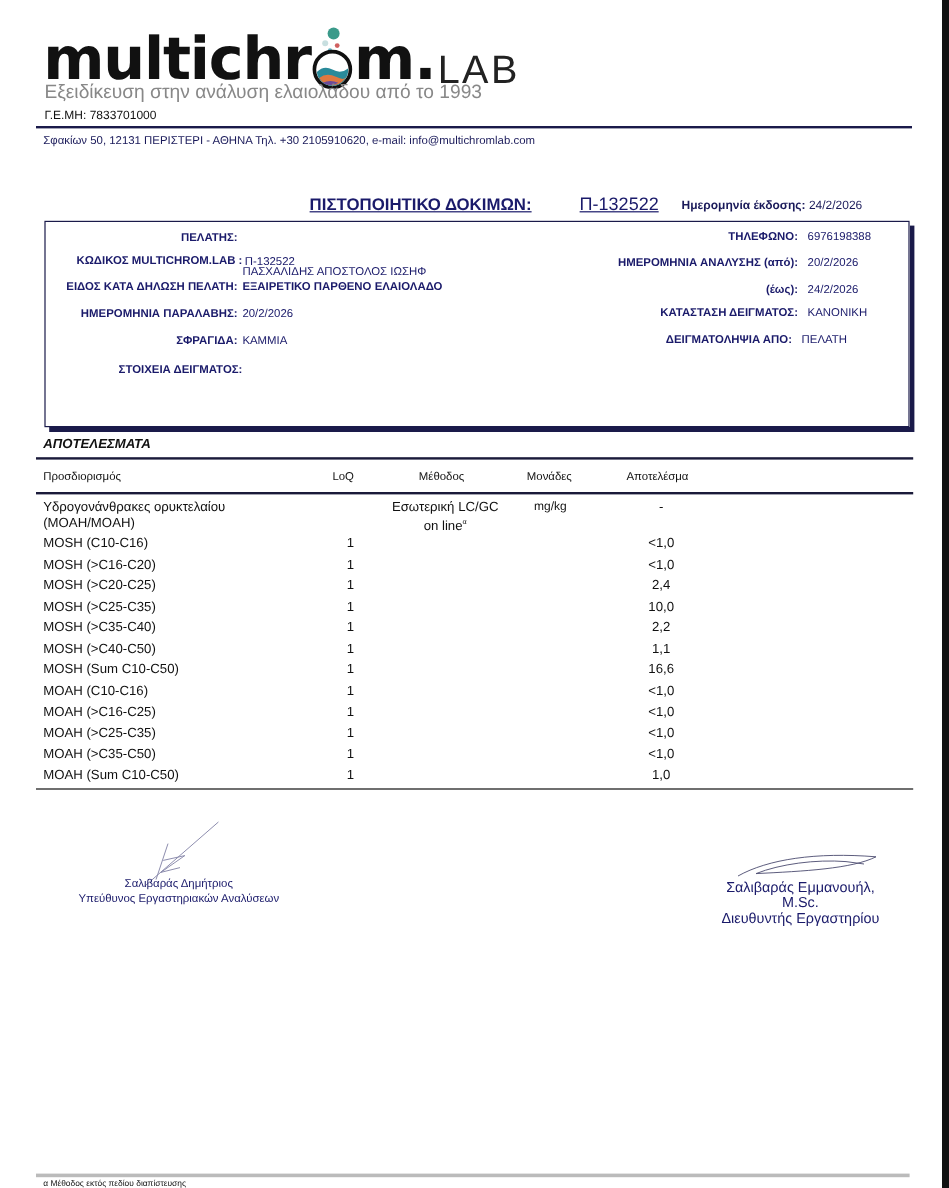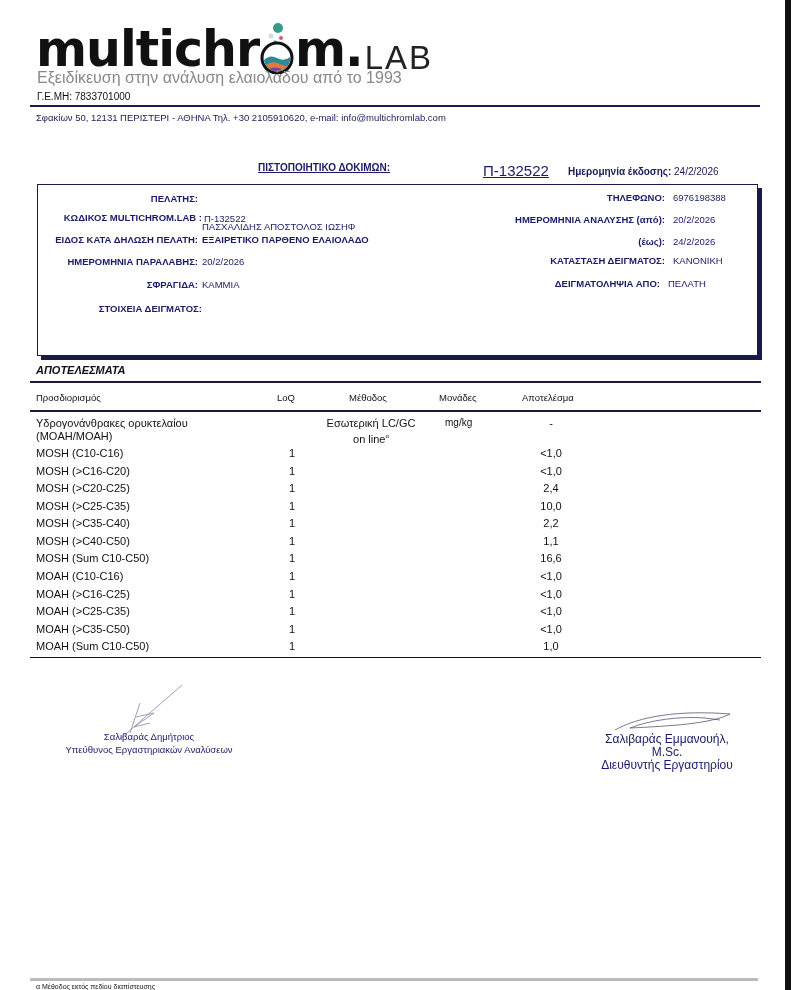--- a/index.html
+++ b/index.html
@@ -6,21 +6,21 @@
   body { width:791px; height:990px; position:relative; overflow:hidden; font-family:"Liberation Sans", sans-serif; color:#111; }
   .right-edge { position:absolute; left:785px; top:0; width:6px; height:990px; background:#111; }
   .logo { position:absolute; left:36px; top:14px; height:60px; display:flex; align-items:flex-end; }
   .logo-main { font-family:"DejaVu Sans", sans-serif; font-weight:bold; font-size:49px; letter-spacing:-1px; color:#111; line-height:1; }
   .logo-lab { font-family:"Liberation Sans", sans-serif; font-weight:normal; font-size:33px; color:#222; line-height:1; letter-spacing:2px; margin-left:2px; }
   .flask { display:inline-block; position:relative; width:34px; height:40px; vertical-align:bottom; margin:0 1px; }
   .tagline { position:absolute; left:37px; top:69px; font-size:16px; color:#888; }
   .gemh { position:absolute; left:37px; top:91px; font-size:10px; color:#111; }
   .rule-top { position:absolute; left:30px; top:105px; width:730px; height:2px; background:#1a1a4a; }
   .address { position:absolute; left:36px; top:112px; font-size:9.5px; color:#1a1a5a; }
-  .cert-title { position:absolute; left:258px; top:162px; font-size:10px; font-weight:bold; color:#1a1a6a; text-decoration:underline; }
+  .cert-title { position:absolute; left:258px; top:162px; font-size:14px; font-weight:bold; color:#1a1a6a; text-decoration:underline; }
   .cert-no { position:absolute; left:483px; top:162px; font-size:15px; color:#1a1a6a; text-decoration:underline; }
   .issue { position:absolute; left:568px; top:166px; font-size:10px; color:#1a1a5a; }
   .issue b { font-weight:bold; }
   .infobox { position:absolute; left:37px; top:184px; width:719px; height:170px; border:1px solid #1a1a4a; box-shadow:4px 4px 0 #1a1a4a; }
   .lbl { position:absolute; font-size:9.5px; font-weight:bold; color:#1a1a6a; text-align:right; }
   .val { position:absolute; font-size:9.5px; color:#1a1a6a; }
   .section-title { position:absolute; left:36px; top:364px; font-size:11px; font-weight:bold; font-style:italic; color:#111; }
   .rule { position:absolute; left:30px; width:731px; background:#1a1a3a; }
   .th { position:absolute; top:392px; font-size:9.5px; font-weight:normal; color:#111; }
   .row { position:absolute; left:36px; width:720px; height:17.6px; font-size:11px; color:#111; }

